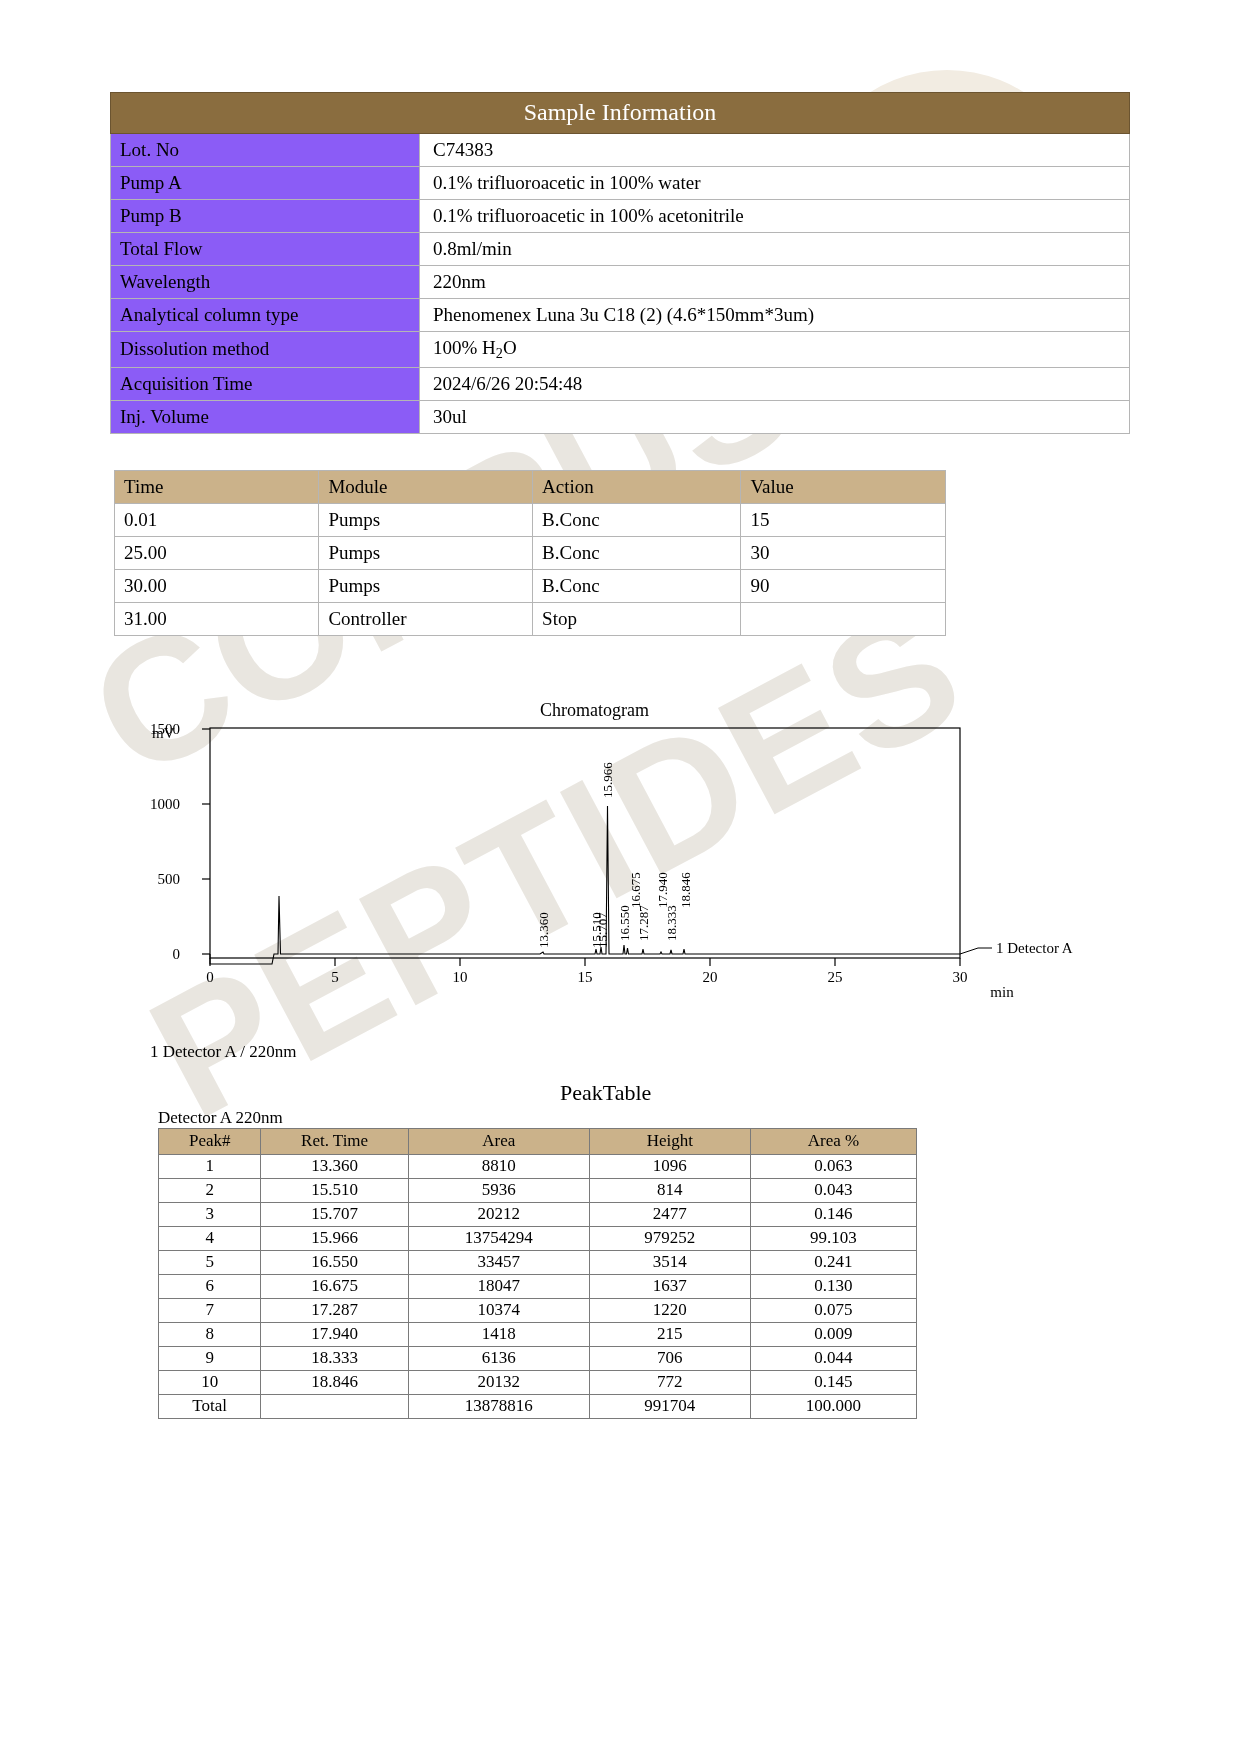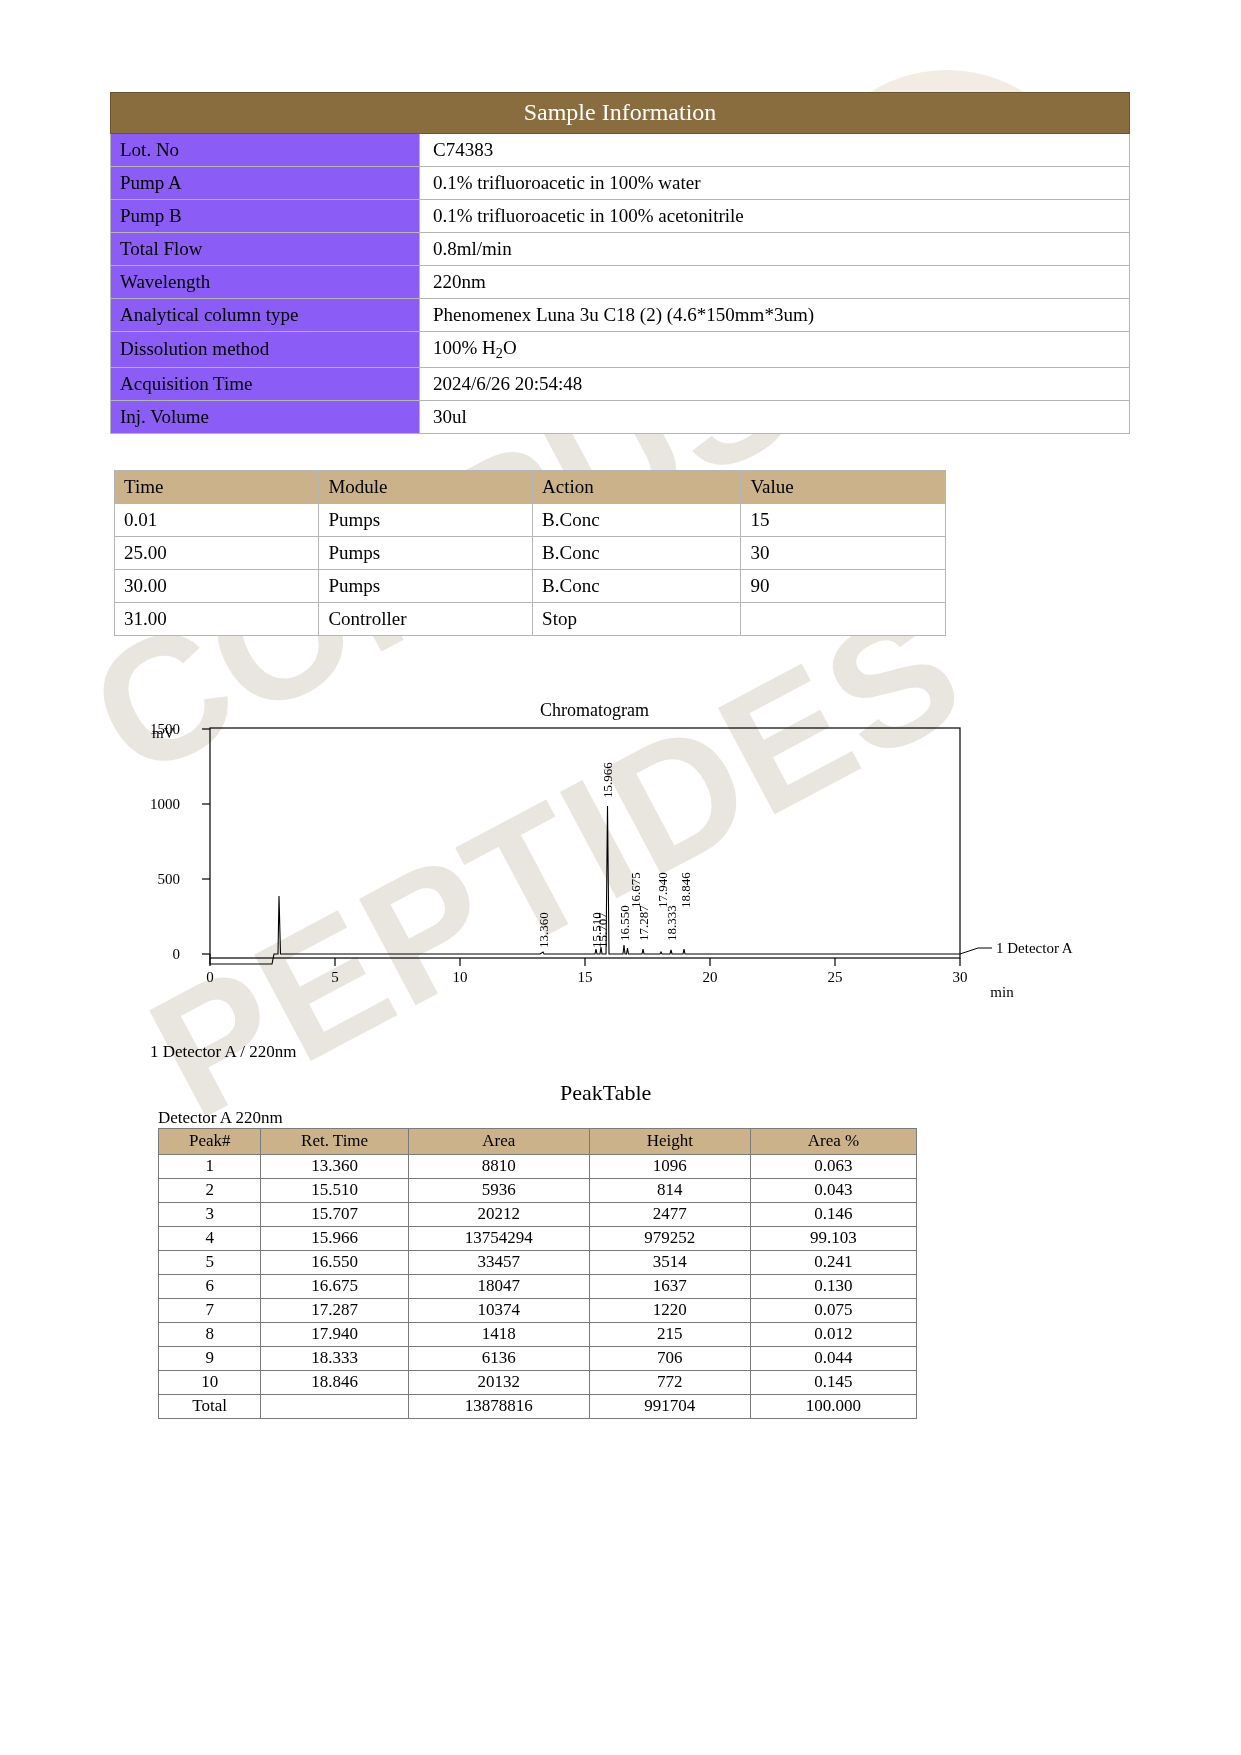--- a/index.html
+++ b/index.html
@@ -432,21 +432,21 @@
         <td>17.287</td>
         <td>10374</td>
         <td>1220</td>
         <td>0.075</td>
       </tr>
       <tr>
         <td>8</td>
         <td>17.940</td>
         <td>1418</td>
         <td>215</td>
-        <td>0.012</td>
+        <td>0.009</td>
       </tr>
       <tr>
         <td>9</td>
         <td>18.333</td>
         <td>6136</td>
         <td>706</td>
         <td>0.044</td>
       </tr>
       <tr>
         <td>10</td>

